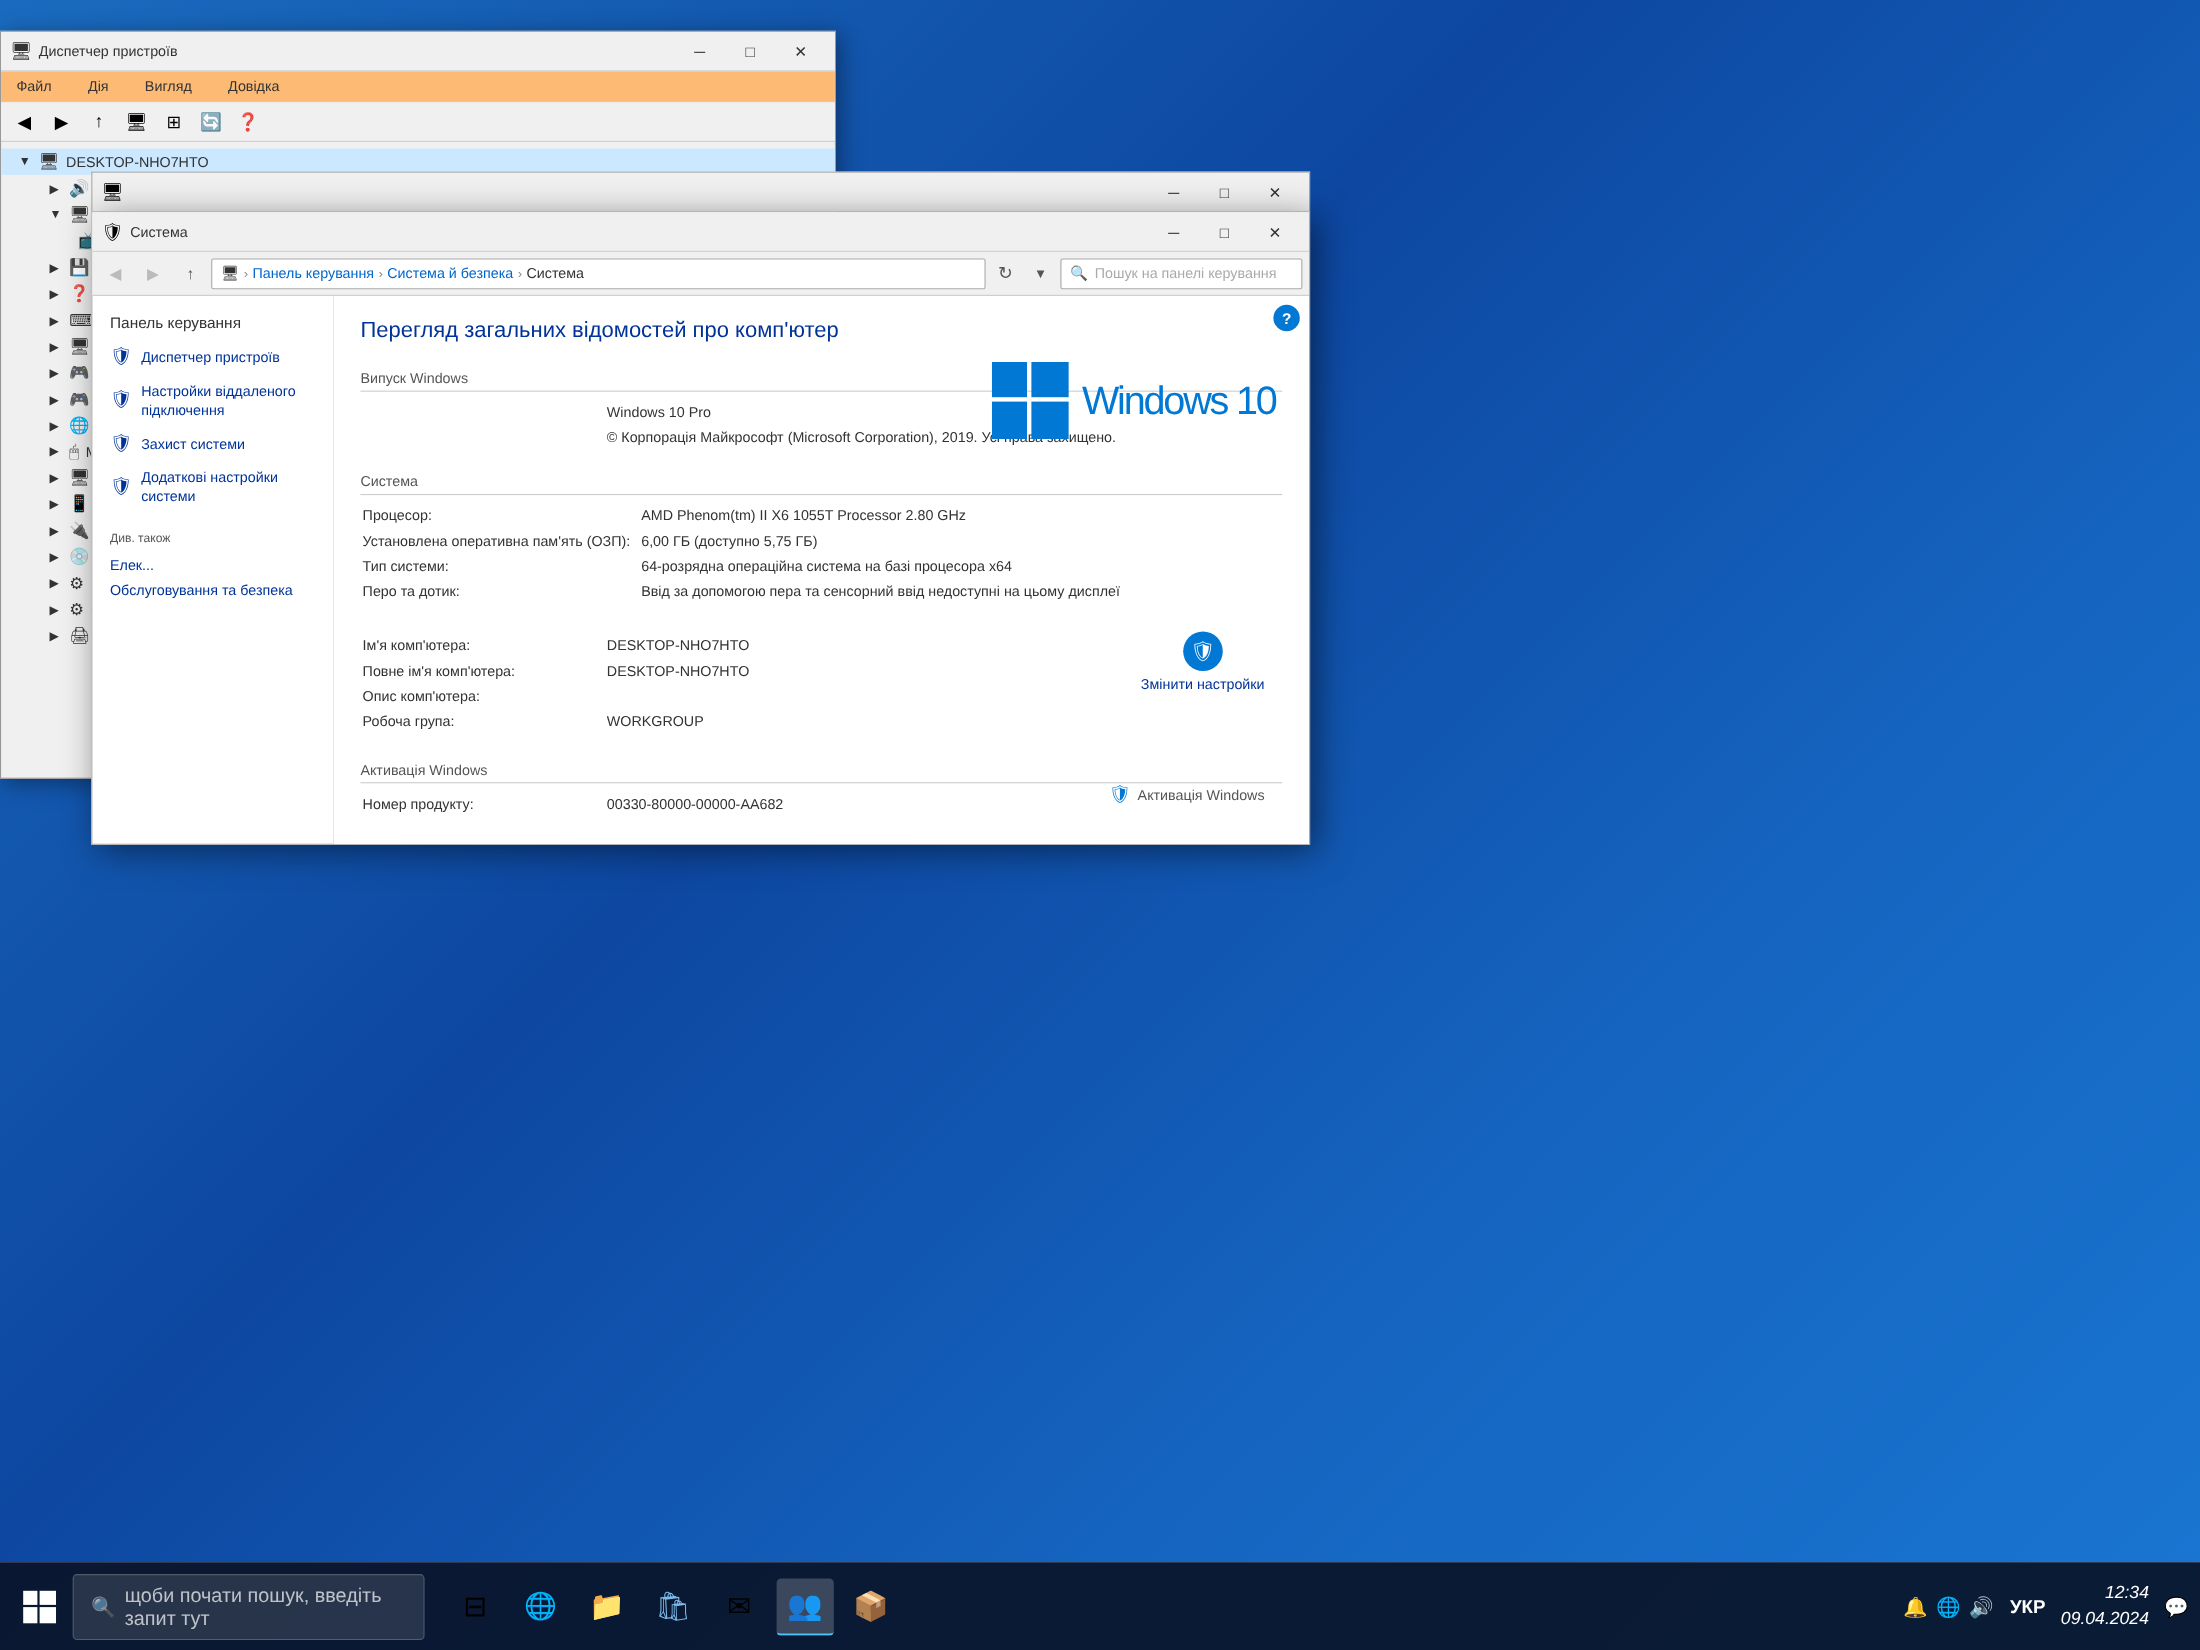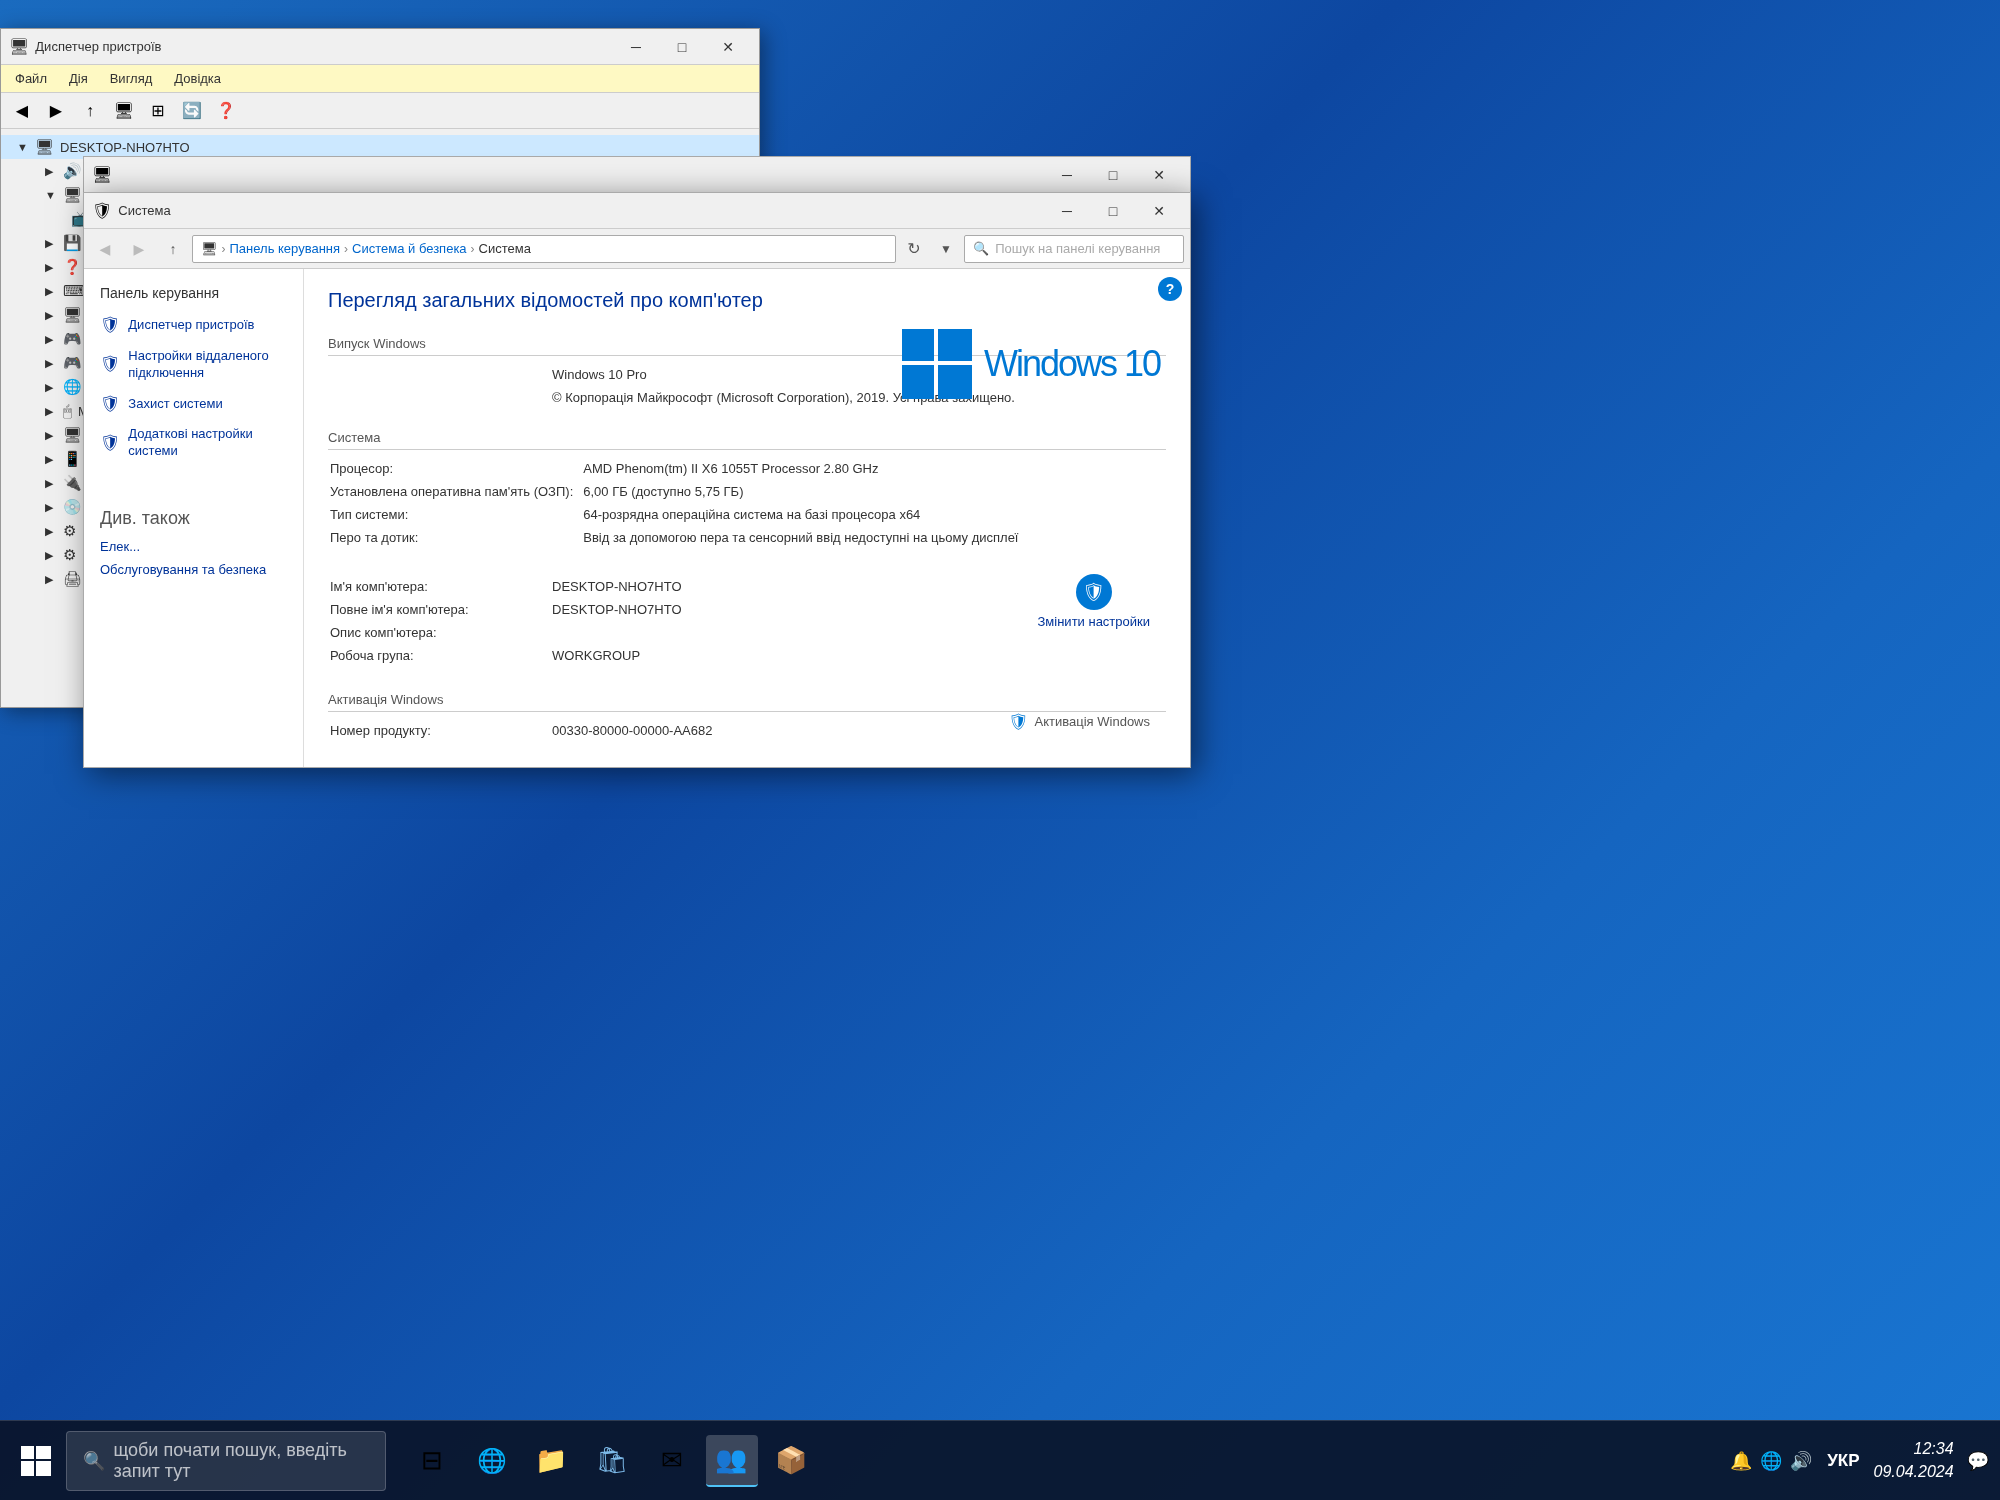--- a/index.html
+++ b/index.html
@@ -147,23 +147,23 @@
     }
 
     
     .dm-menubar {
       height: 28px;
       display: flex;
       align-items: center;
       padding: 0 4px;
       font-size: 13px;
       color: #333;
-      gap: 2px;
+      gap: 13px;
       border-bottom: 1px solid #ccc;
-      background: #fef9c3;
+      background: #fdba74;
     }
     .dm-menu-item {
       padding: 4px 10px;
       cursor: pointer;
       border-radius: 2px;
     }
 
     
     .dm-toolbar {
       height: 36px;
@@ -311,23 +311,23 @@
       color: #003399;
       cursor: pointer;
       gap: 8px;
       font-size: 13px;
       line-height: 1.3;
     }
     .sidebar-link .link-icon { font-size: 16px; flex-shrink: 0; }
     .sidebar-divider { height: 12px; }
     .sidebar-see-also {
       padding: 6px 16px;
-      font-size: 18px;
+      font-size: 11px;
       color: #555;
-      margin-top: 24px;
+      margin-top: 0;
     }
     .sidebar-see-also-item {
       padding: 4px 16px;
       color: #003399;
       cursor: pointer;
       font-size: 13px;
     }
 
     
     .sys-main {

